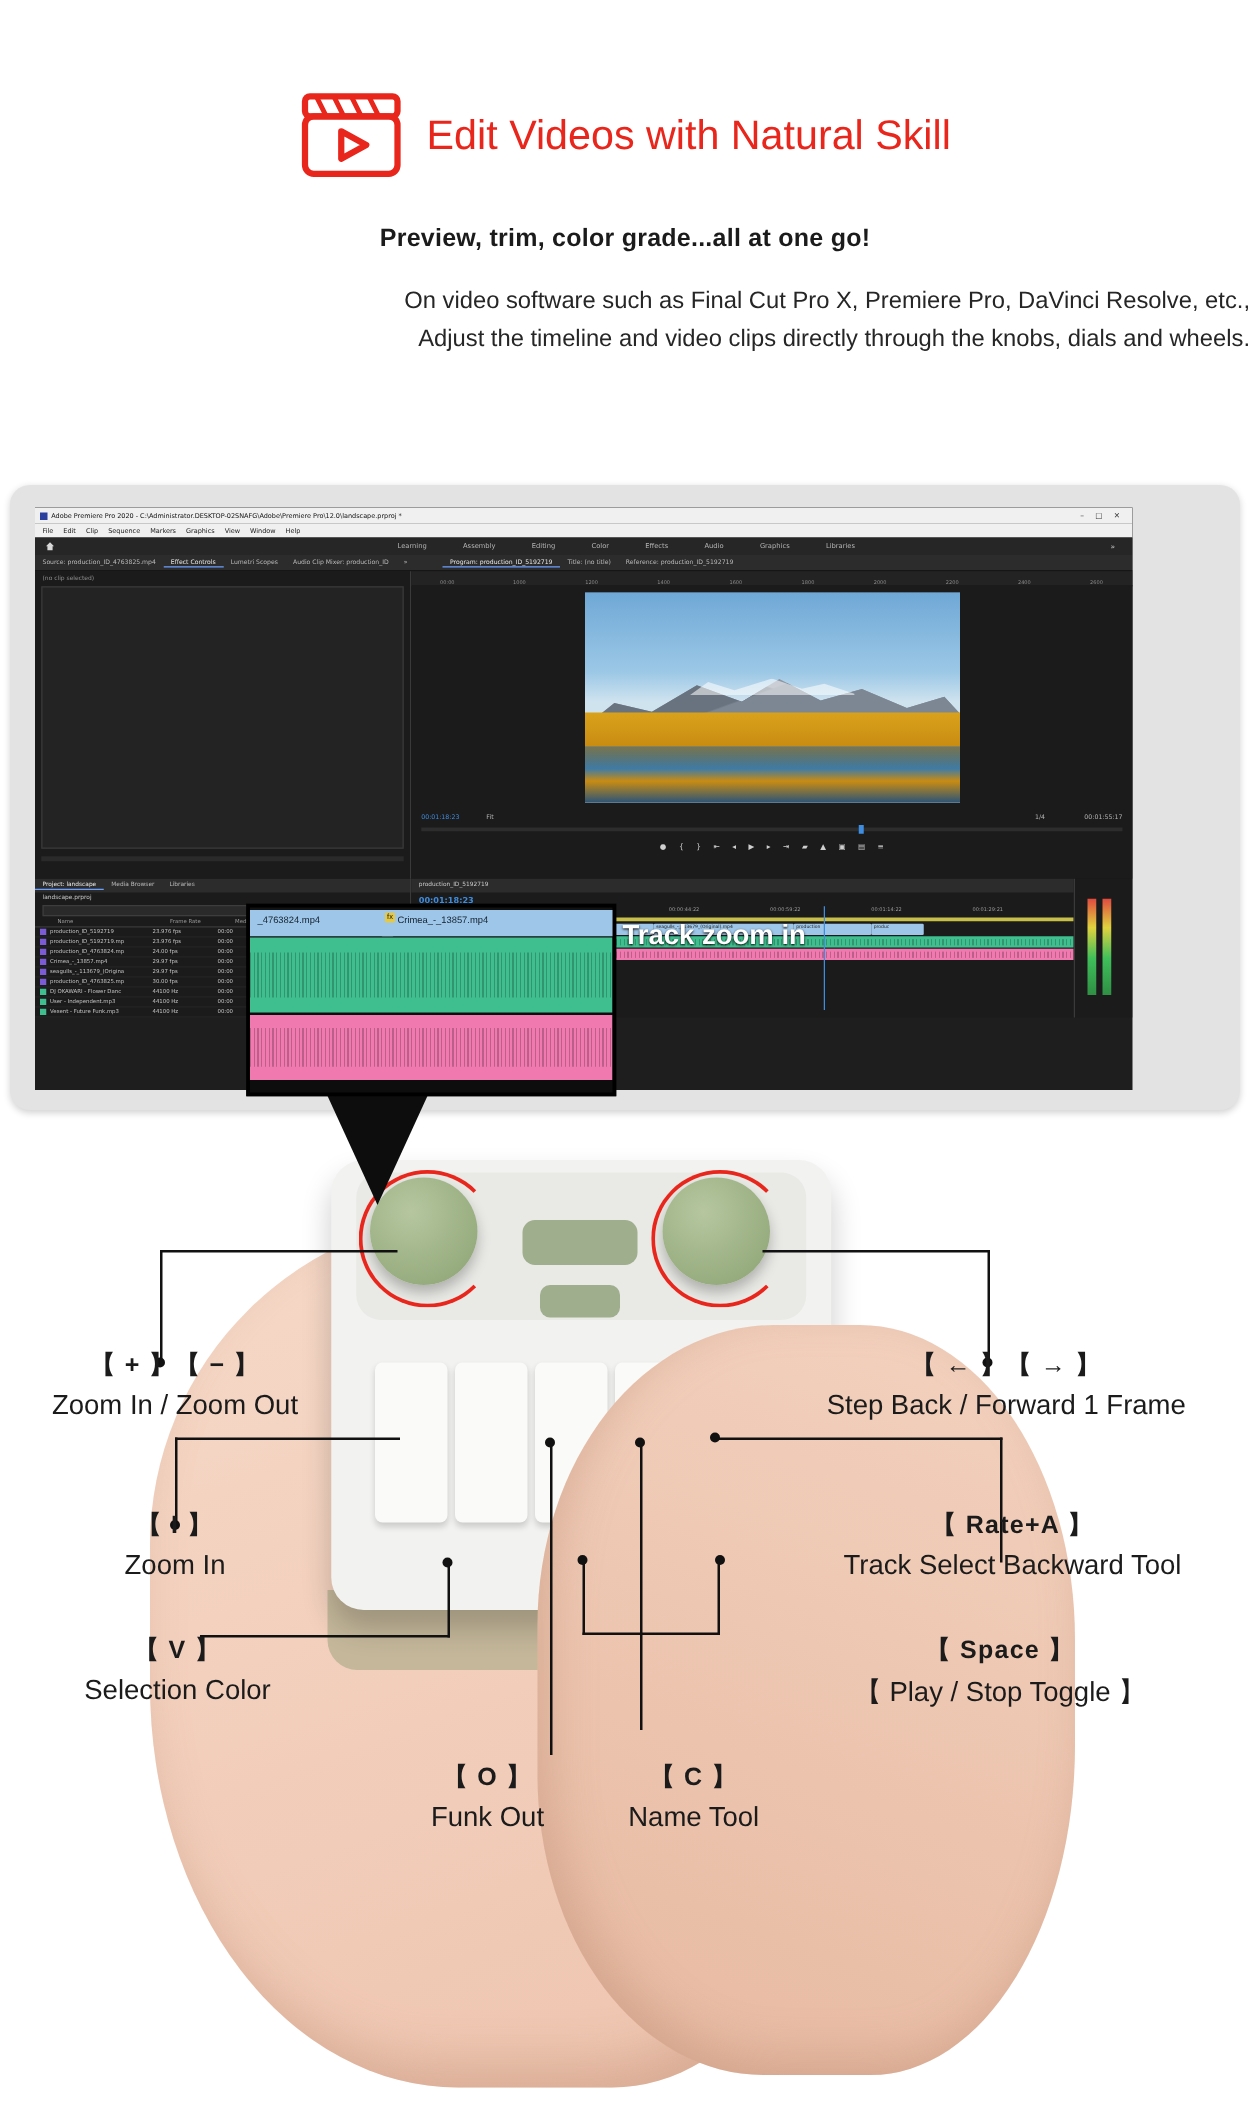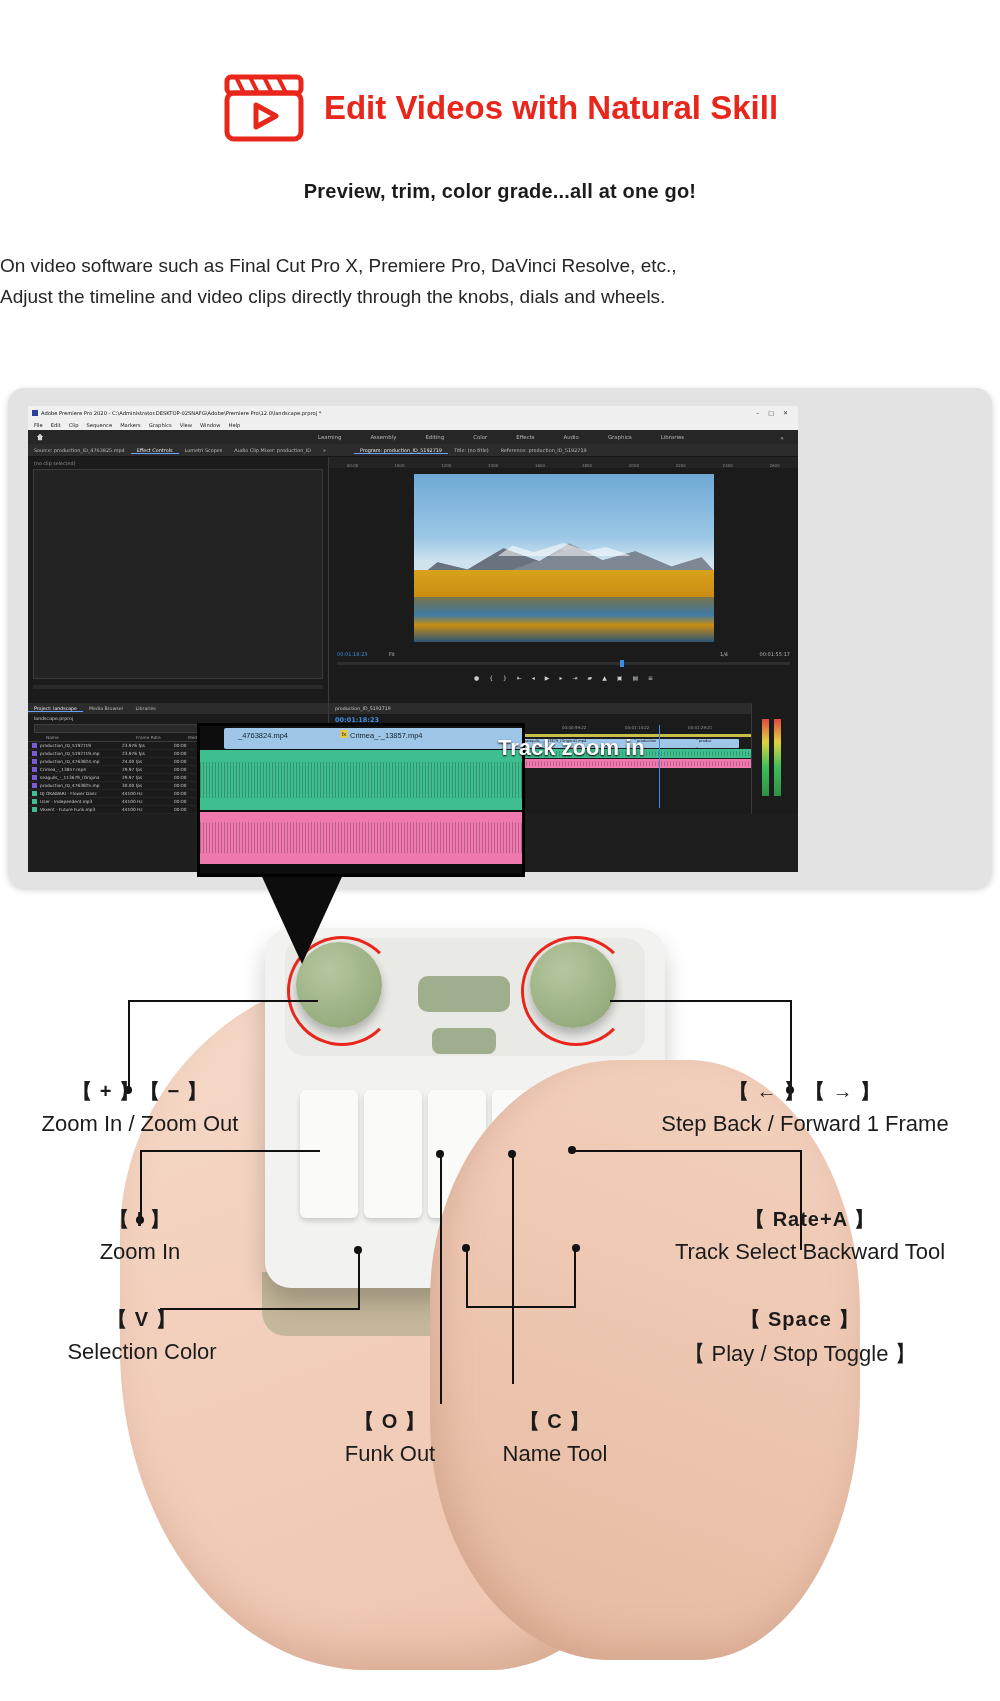--- a/index.html
+++ b/index.html
@@ -1,28 +1,28 @@
 <!DOCTYPE html>
 <html><head>
 <meta charset="utf-8">
 <style>
   html,body{margin:0;padding:0;}
   body{width:1000px;height:1701px;background:#ffffff;font-family:"Liberation Sans",sans-serif;position:relative;overflow:hidden;}
 
   
   .header-row{display:flex;align-items:center;justify-content:center;gap:18px;padding-top:72px;}
   .clapper{width:84px;height:72px;flex:none;}
-  .headline{font-size:33px;font-weight:bold;color:#e8261c;letter-spacing:0px;white-space:nowrap;}
+  .headline{font-size:33px;font-weight:normal;color:#e8261c;letter-spacing:0px;white-space:nowrap;}
   .subhead{text-align:center;font-size:20px;color:#1b1b1b;font-weight:bold;margin-top:36px;letter-spacing:.2px;}
-  .body-copy{text-align:left;font-size:19px;color:#262626;margin-top:48px;line-height:1.62;}
+  .body-copy{text-align:right;font-size:19px;color:#262626;margin-top:23px;line-height:1.62;}
 
   
   .shot-wrap{position:absolute;left:8px;top:388px;width:984px;height:500px;
     background:#e3e3e3;border-radius:16px;box-shadow:0 2px 6px rgba(0,0,0,.18);}
-  .ppro{position:absolute;left:20px;top:18px;width:770px;height:466px;background:#1e1e1e;overflow:hidden;
+  .ppro{position:absolute;left:20px;top:18px;width:878px;height:466px;background:#1e1e1e;overflow:hidden;
     font-family:"DejaVu Sans",sans-serif;}
 
   .titlebar{height:13px;background:#f0f0f0;display:flex;align-items:center;padding:0 4px;color:#111;font-size:5.2px;}
   .tb-ico{width:6px;height:6px;background:#2b3f9e;margin-right:3px;flex:none;}
   .win-btns{margin-left:auto;display:flex;gap:9px;padding-right:6px;color:#333;font-size:6px;line-height:6px;}
   .menubar{height:11px;background:#f0f0f0;display:flex;align-items:center;gap:8px;padding:0 6px;font-size:5.2px;color:#1a1a1a;}
   .wsbar{height:14px;background:#262626;display:flex;align-items:center;color:#b4b4b4;font-size:5.4px;position:relative;}
   .home-ico{position:absolute;left:8px;top:3px;width:8px;height:8px;}
   .ws-tabs{margin-left:290px;display:flex;gap:29px;}
   .ws-more{position:absolute;right:14px;color:#cfcfcf;font-size:6px;}
@@ -87,21 +87,21 @@
   .tl-yellow{position:absolute;left:44px;right:0;top:31px;height:3px;background:#c8bf4a;}
   .track{position:absolute;left:44px;right:0;height:9px;}
   .clip{position:absolute;height:9px;border-radius:1px;font-size:3.6px;color:#1b1b1b;padding-left:2px;overflow:hidden;white-space:nowrap;}
   .playhead{position:absolute;top:22px;bottom:6px;width:1px;background:#3f8de0;}
 
   .audiopanel{width:46px;background:#1b1b1b;border-left:1px solid #3a3a3a;position:relative;}
   .meter{position:absolute;top:16px;bottom:18px;width:7px;background:linear-gradient(#e04a3f,#e0d23f 30%,#3fbf5a 62%,#2f8f44);}
   .meter.m1{left:10px;} .meter.m2{left:22px;}
 
   
-  .callout{position:absolute;left:197px;top:723px;width:290px;height:148px;background:#0d0d0d;border:3px solid #000;z-index:6;overflow:hidden;padding-left:32px;}
+  .callout{position:absolute;left:197px;top:723px;width:290px;height:148px;background:#0d0d0d;border:3px solid #000;z-index:6;overflow:hidden;}
   .co-top{height:22px;background:#121212;position:relative;}
   .co-clip{position:absolute;top:2px;height:18px;border-radius:2px;font-size:7.5px;color:#12202e;padding:3px 0 0 14px;white-space:nowrap;overflow:hidden;}
   .co-c1{left:-8px;width:110px;background:#9ec6e8;}
   .co-c2{left:104px;width:186px;background:#9ec6e8;}
   .co-fx{position:absolute;left:108px;top:4px;width:8px;height:8px;background:#e3c84a;color:#2a2206;font-size:6px;text-align:center;line-height:8px;border-radius:1px;}
   .co-a1{position:absolute;left:0;right:0;top:24px;height:60px;background:#3fbf8f;}
   .co-a2{position:absolute;left:0;right:0;top:86px;height:52px;background:#f07ab0;}
   .wave{position:absolute;left:0;right:0;top:50%;height:60%;transform:translateY(-50%);
     background:repeating-linear-gradient(90deg,rgba(0,0,0,.22) 0 1px,transparent 1px 3px);}
   .co-pointer{position:absolute;left:258px;top:868px;width:0;height:0;

